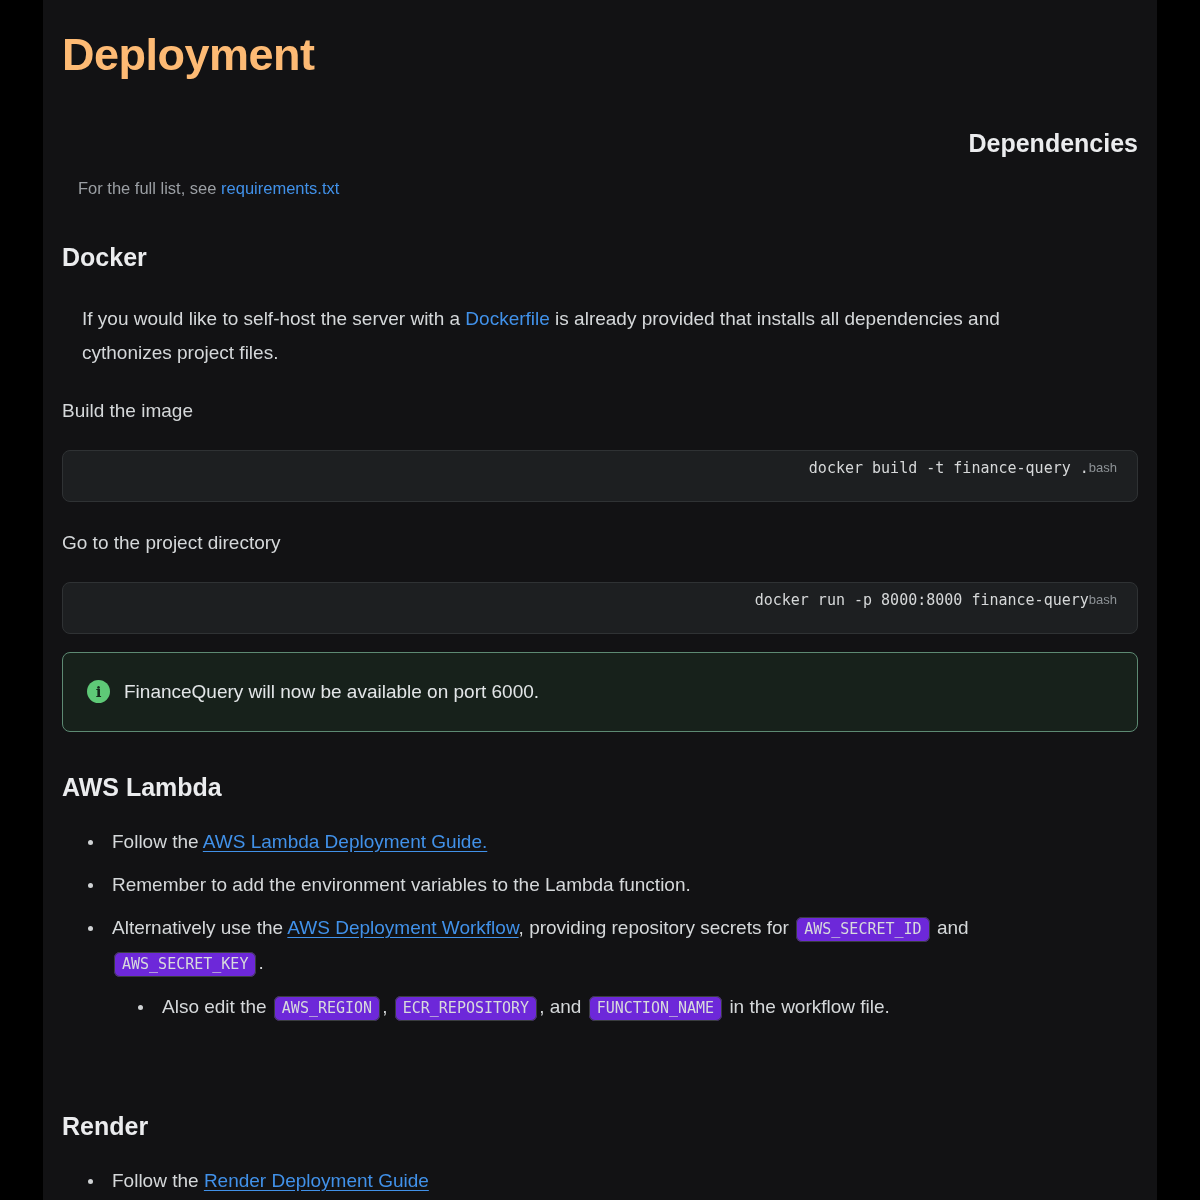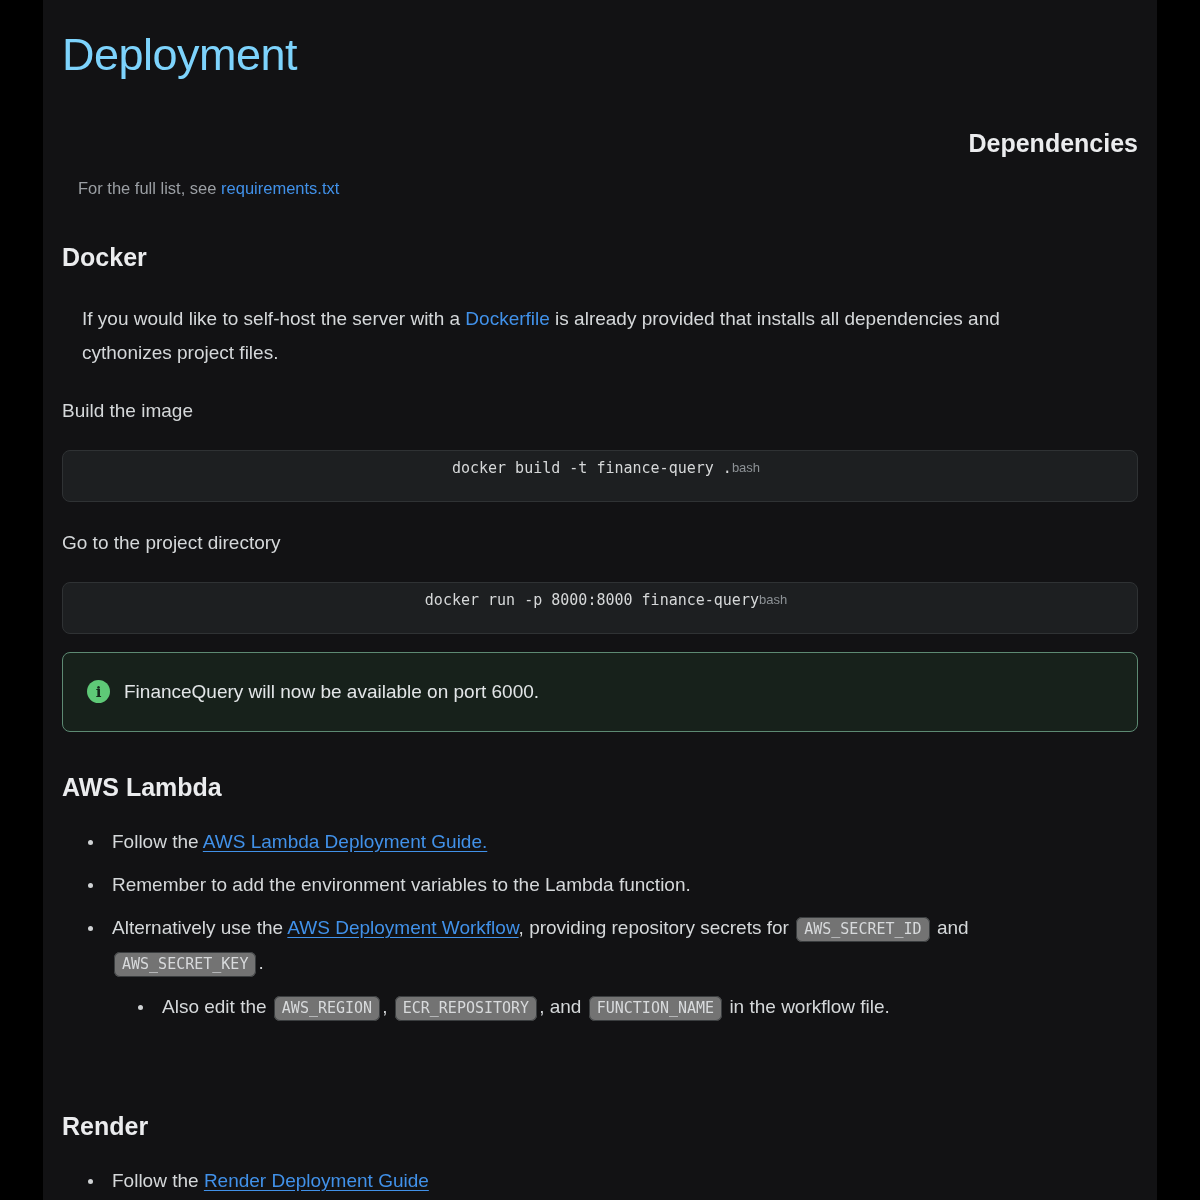--- a/index.html
+++ b/index.html
@@ -14,22 +14,22 @@
     left: 43px;
     top: 0;
     width: 1114px;
     height: 1200px;
     background: #121214;
     padding: 28px 19px 0 19px;
     overflow: hidden;
   }
   h1 {
     font-size: 45px;
-    font-weight: 400;
-    color: #7dd3fc;
+    font-weight: 700;
+    color: #fdba74;
     letter-spacing: -0.5px;
     line-height: 1.2;
   }
   h2 {
     font-size: 25px;
     font-weight: 700;
     color: #ebecee;
     line-height: 1.25;
   }
   .h2-deps { margin-top: 46px; text-align: right; }
@@ -56,21 +56,21 @@
   }
   a.link.underline { text-decoration: underline; text-underline-offset: 3px; }
   .codeblock {
     margin-top: 22px;
     height: 52px;
     background: #1d1f21;
     border: 1px solid #2f3234;
     border-radius: 8px;
     display: flex;
     align-items: center;
-    justify-content: center;
+    justify-content: flex-end;
     padding: 0 20px 16px 32px;
   }
   .codeblock code {
     font-family: "DejaVu Sans Mono", "Liberation Mono", monospace;
     font-size: 15px;
     color: #d6d8d9;
   }
   .lang-label {
     font-size: 13px;
     color: #8d9296;
@@ -125,21 +125,21 @@
     margin-left: 19px;
     font-size: 19px;
     color: #d5d8da;
     line-height: 34px;
     max-width: 960px;
   }
   code.chip {
     font-family: "DejaVu Sans Mono", "Liberation Mono", monospace;
     font-size: 15px;
     color: #d8dadc;
-    background: #737373;
+    background: #6d28d9;
     border: 1px solid #3a3d3f;
     border-radius: 6px;
     padding: 2px 7px 3px 7px;
     margin: 0 2px;
     white-space: nowrap;
   }
 </style>
 </head>
 <body>
 

